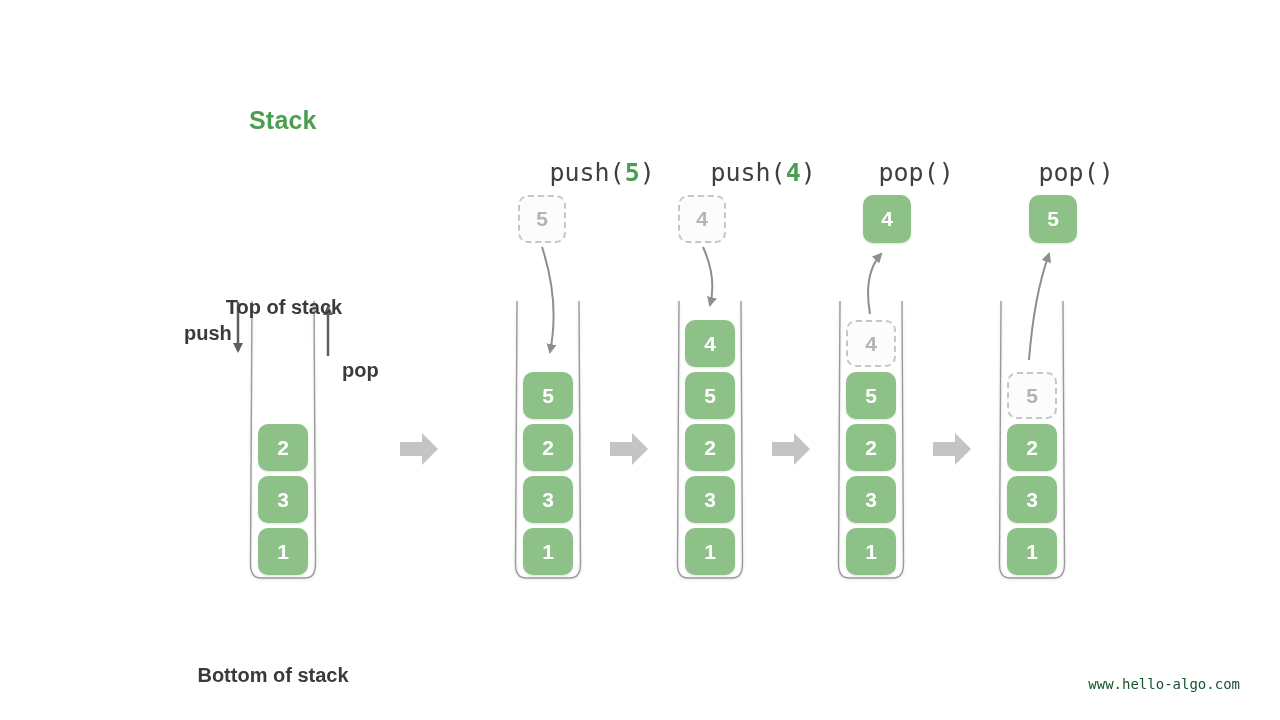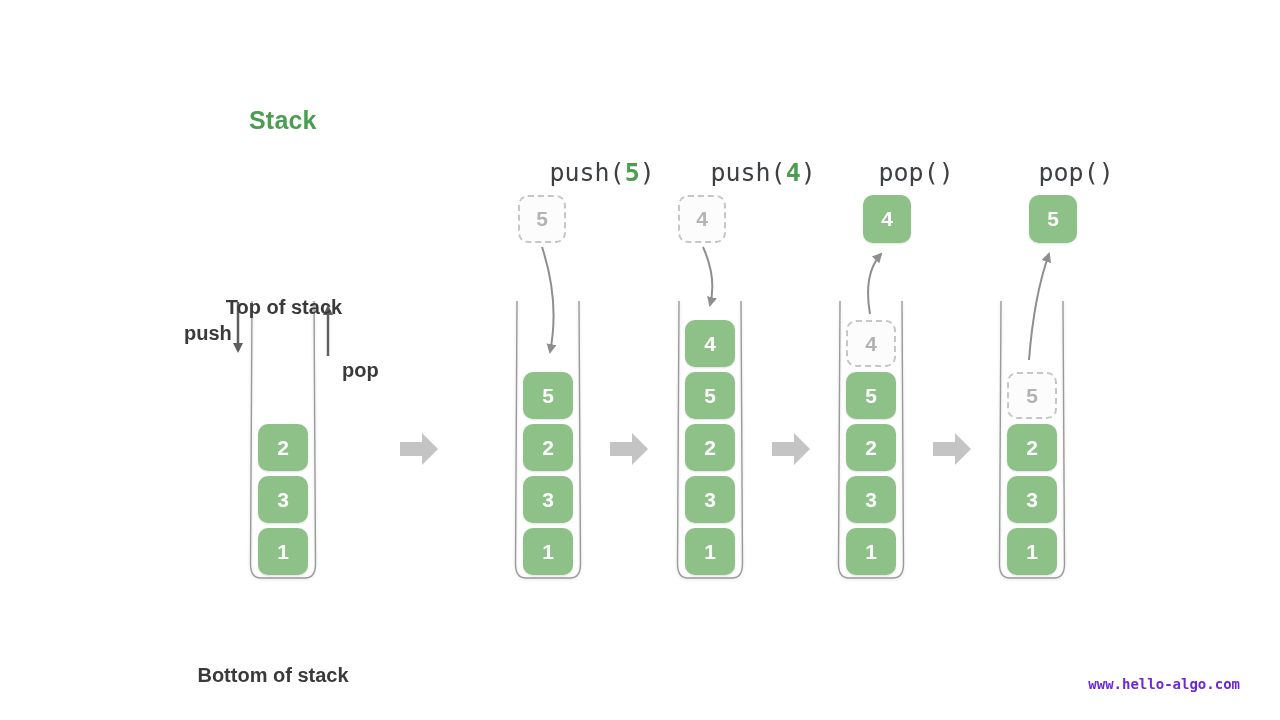--- a/index.html
+++ b/index.html
@@ -19,21 +19,21 @@
 
   .block{position:absolute;width:50px;height:47px;box-sizing:border-box;border-radius:10px;
          background:#8DC188;color:#ffffff;font-weight:bold;font-size:21px;
          display:flex;align-items:center;justify-content:center;
          box-shadow:0 1px 2px rgba(0,0,0,0.12);}
   .block.ghost{background:#FCFCFC;border:2px dashed #C6C6C6;color:#B3B3B3;box-shadow:none;}
   .block.floating{width:48px;height:48px;}
 
   .watermark{position:absolute;right:40px;top:676px;
              font-family:"DejaVu Sans Mono","Liberation Mono",monospace;
-             font-size:14px;color:#6d28d9;font-weight:bold;}
+             font-size:14px;color:#14532d;}
 
   .container-path{fill:none;stroke:#9A9A9A;stroke-width:1.4px;
                   filter:drop-shadow(0 1px 1.5px rgba(0,0,0,0.12));}
 </style>
 </head>
 <body>
 
 <div class="canvas">
 
   <svg class="overlay" viewBox="0 0 1280 720">

